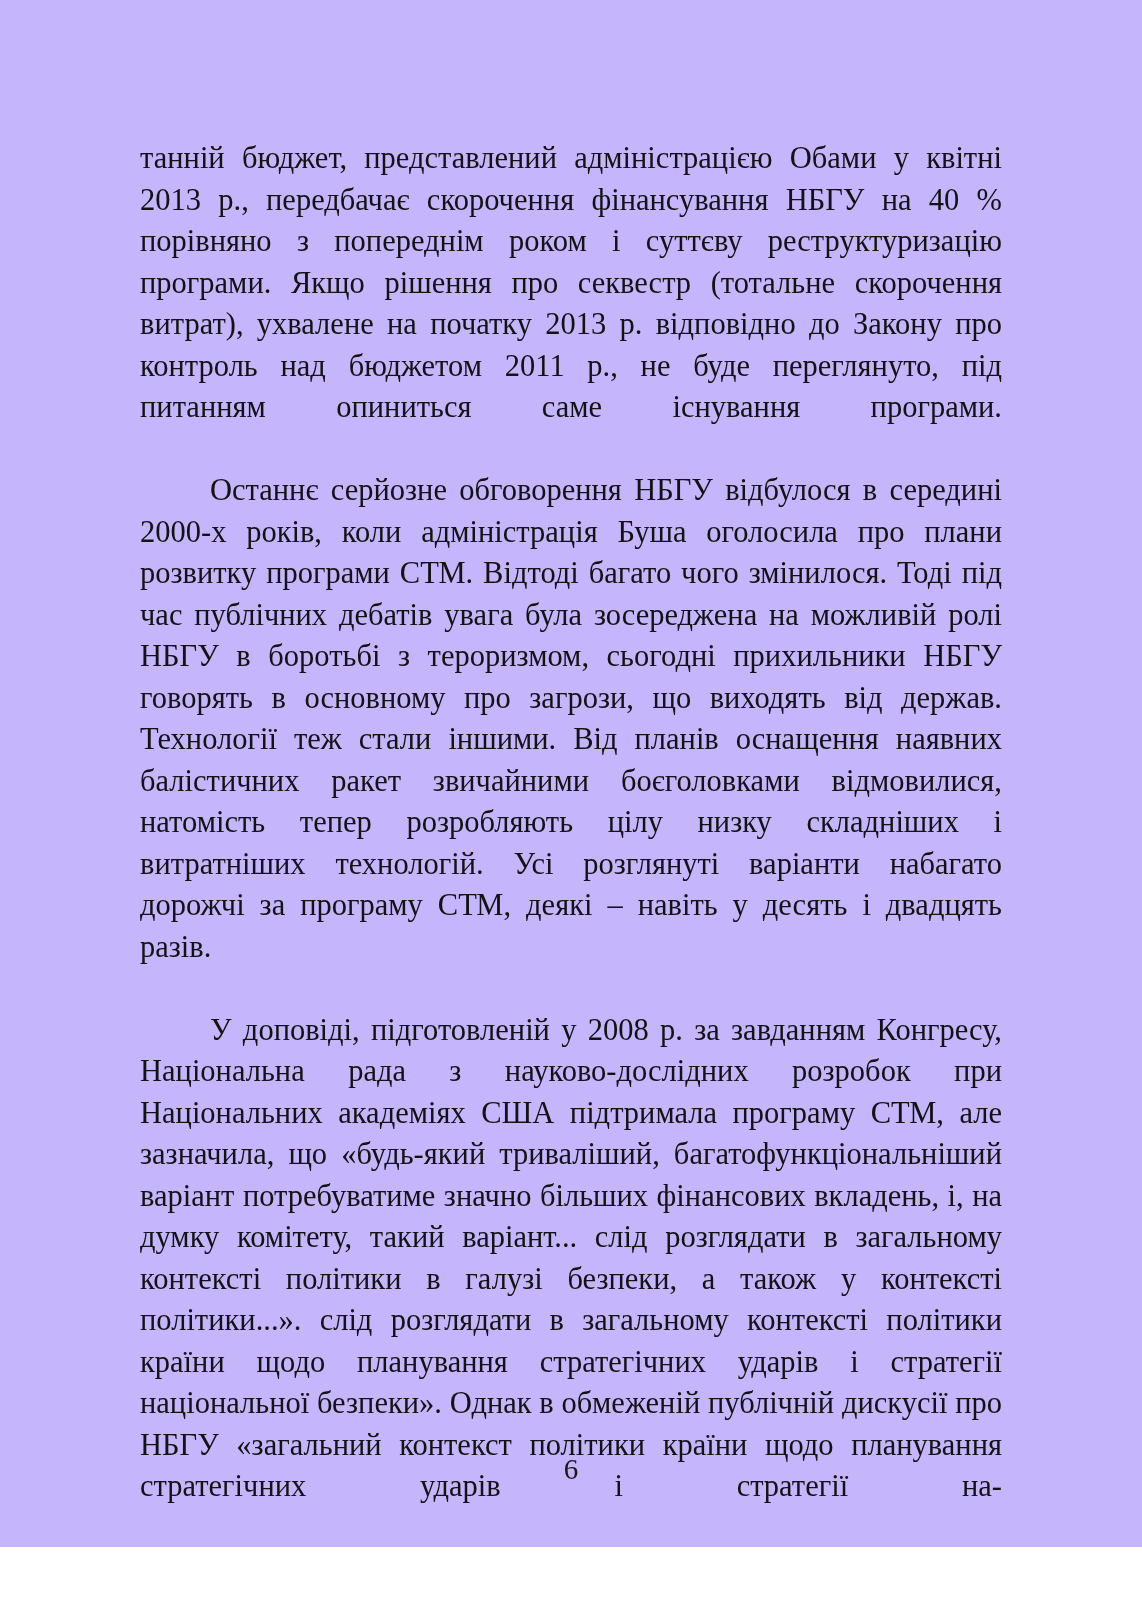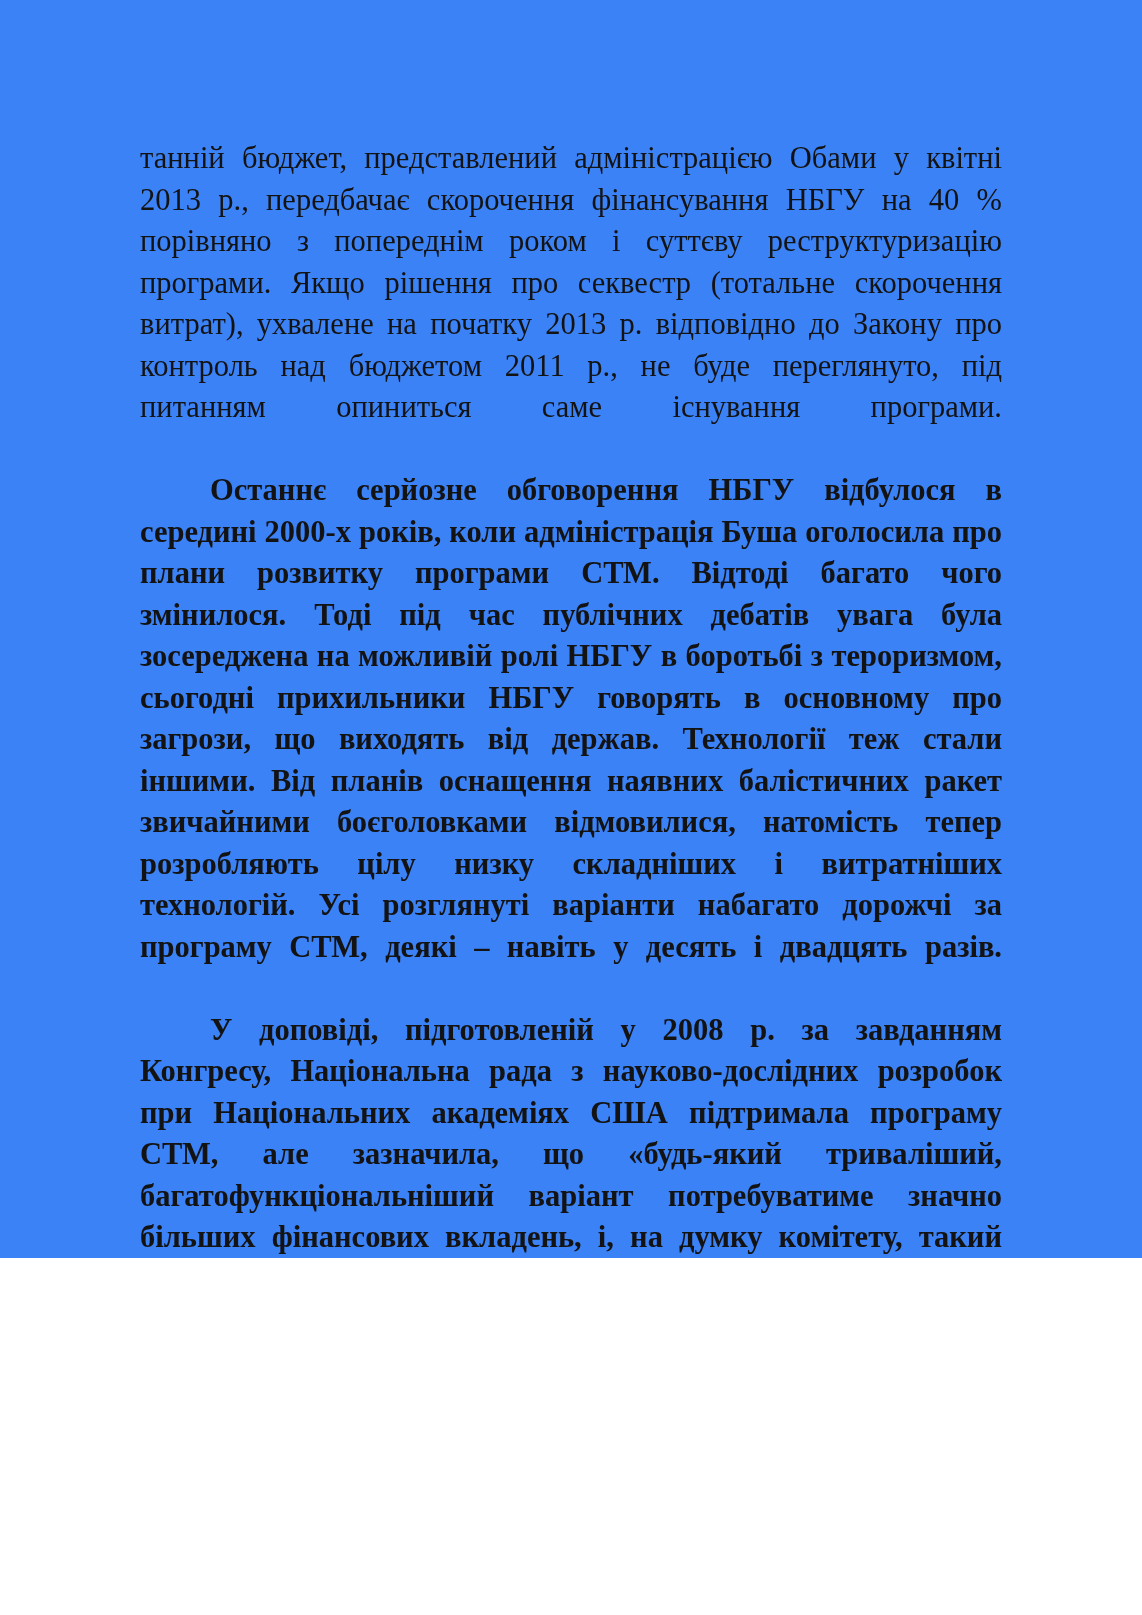--- a/index.html
+++ b/index.html
@@ -4,22 +4,22 @@
 <style>
   html, body {
     margin: 0;
     padding: 0;
     background: #ffffff;
   }
 
   .page {
     position: relative;
     width: 1142px;
-    height: 1258px;
-    background: #3b82f6;
+    height: 1547px;
+    background: #c4b5fd;
     overflow: hidden;
     box-sizing: border-box;
   }
 
   .text-block {
     position: absolute;
     left: 140px;
     top: 138px;
     width: 862px;
   }
@@ -31,21 +31,20 @@
     color: #131313;
     text-align: justify;
     text-justify: inter-word;
     margin: 0;
     hyphens: manual;
     -webkit-hyphens: manual;
   }
 
   .para + .para {
     margin-top: 0px;
-    font-weight: bold;
   }
 
   .para-indent {
     text-indent: 70px;
   }
 
   
   .para::after {
     content: "";
     display: inline-block;

